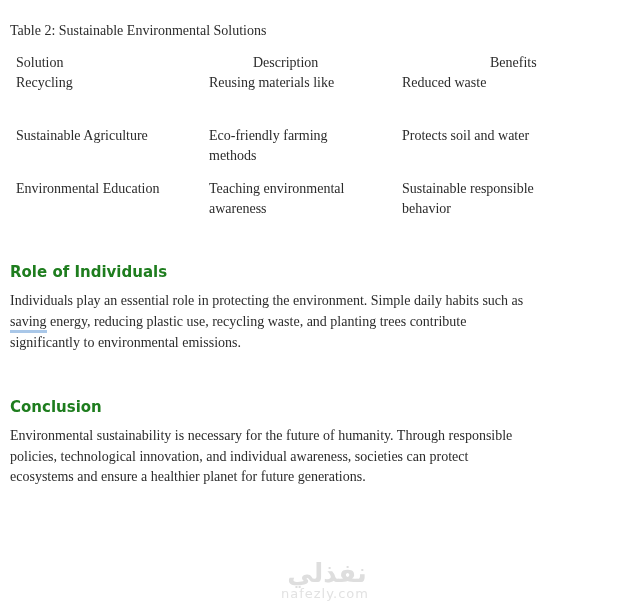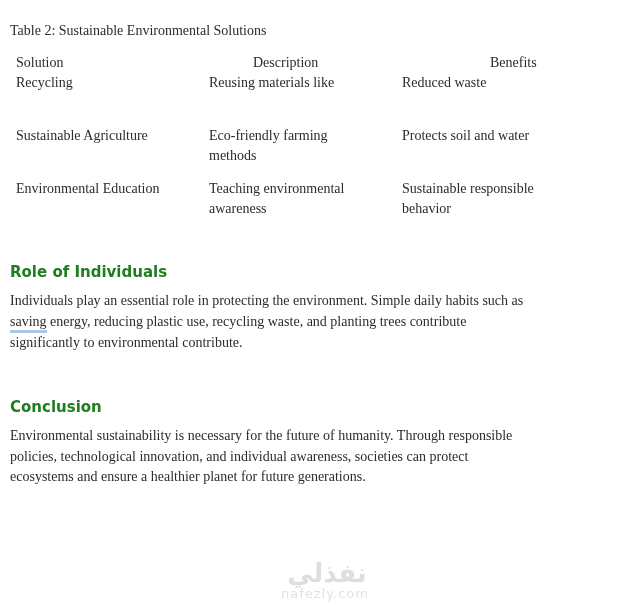--- a/index.html
+++ b/index.html
@@ -110,21 +110,21 @@
         <span class="cline">behavior</span>
       </div>
     </div>
   </div>
 
   <div class="section-heading role-heading">Role of Individuals</div>
 
   <div class="para">
     <span class="pline">Individuals play an essential role in protecting the environment. Simple daily habits such as</span>
     <span class="pline"><span class="grammar-marked">saving</span> <span>energy, reducing plastic use, recycling waste, and planting trees contribute</span></span>
-    <span class="pline">significantly to environmental contribute.</span>
+    <span class="pline">significantly to environmental emissions.</span>
   </div>
 
   <div class="section-heading conclusion-heading">Conclusion</div>
 
   <div class="para">
     <span class="pline">Environmental sustainability is necessary for the future of humanity. Through responsible</span>
     <span class="pline">policies, technological innovation, and individual awareness, societies can protect</span>
     <span class="pline">ecosystems and ensure a healthier planet for future generations.</span>
   </div>
 

